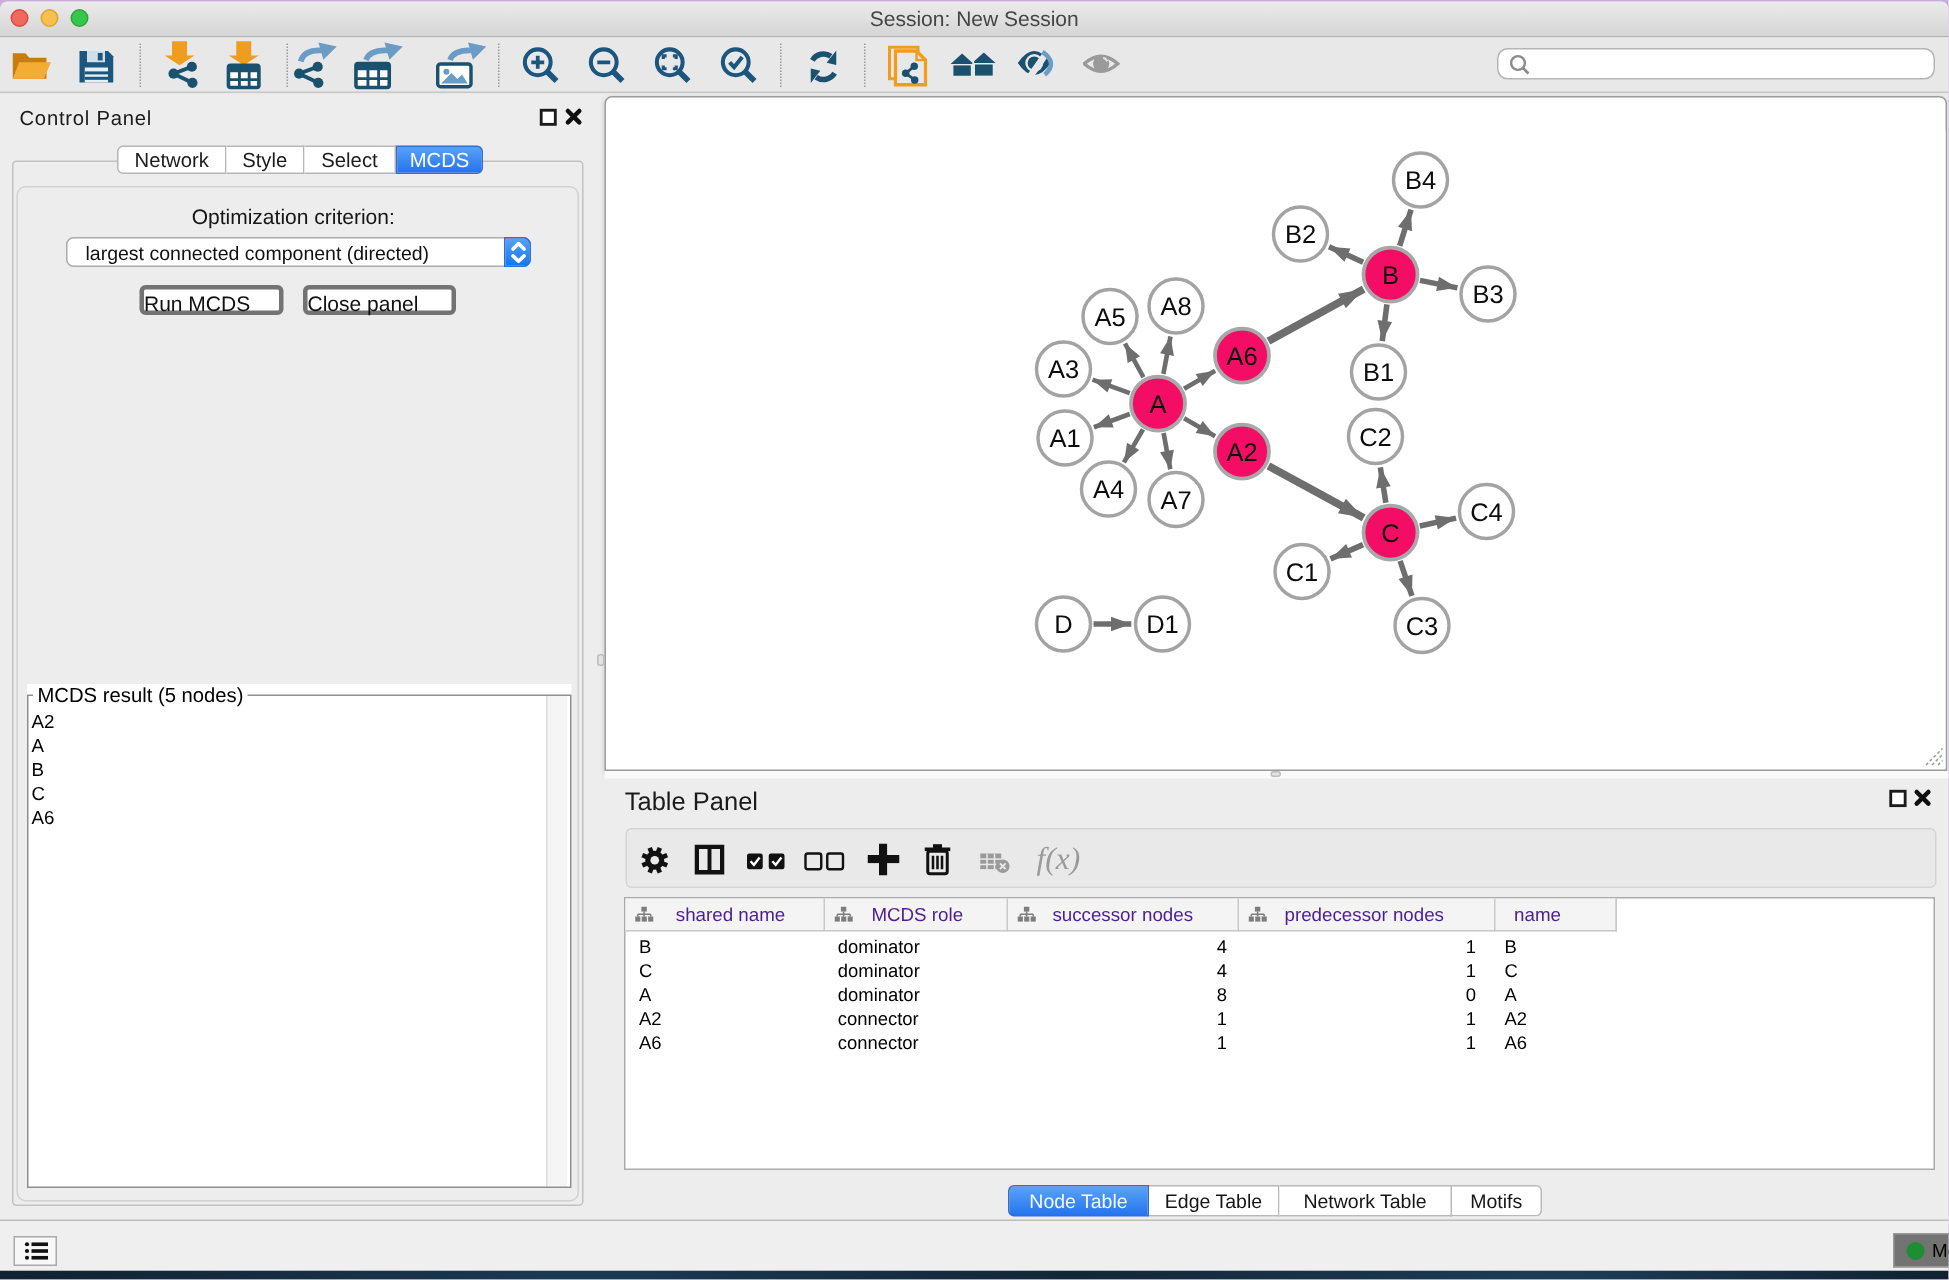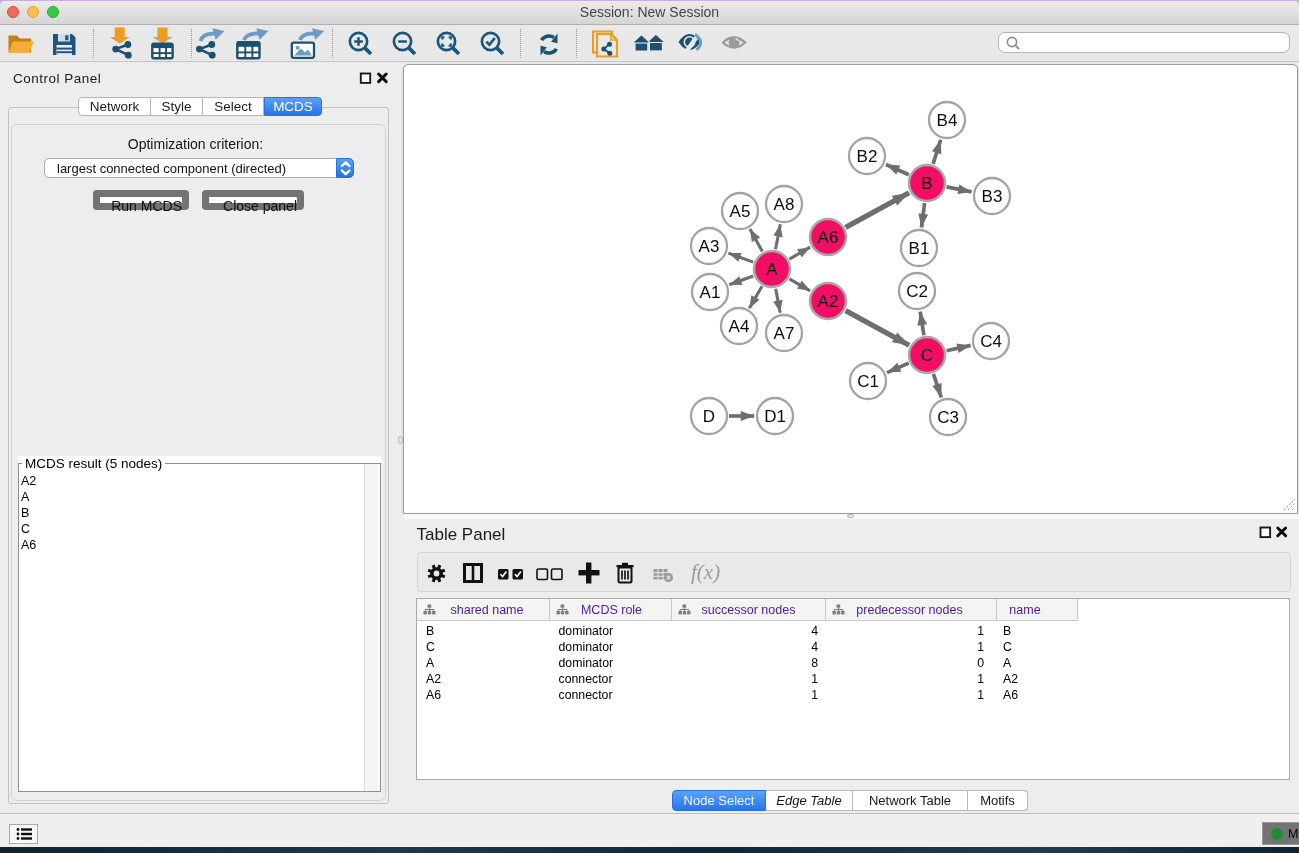--- a/index.html
+++ b/index.html
@@ -19,21 +19,21 @@
 
 #cp-title { position:absolute; left:13px; top:70.5px; font-size:13.5px; letter-spacing:0.5px; color:#1b1b1b; }
 #cp-outer { position:absolute; left:8px; top:107px; width:381px; height:697px; background:#ededed; border:1px solid #c2c2c2; border-radius:3px; }
 #cp-inner { position:absolute; left:11px; top:124px; width:375px; height:677px; background:#ededed; border:1px solid #d2d2d2; border-radius:6px; }
 .tab { position:absolute; top:97px; height:19px; background:#ffffff; border:1px solid #b6b6b6; font-size:13.5px; color:#1c1c1c; text-align:center; line-height:18px; }
 .tabsel { background:linear-gradient(#58a2f8,#2673ef); color:#ffffff; border-color:#2e6fd4; }
 #opt-label { position:absolute; left:8px; top:136px; width:375px; text-align:center; font-size:14px; color:#161616; }
 #dropdown { position:absolute; left:44px; top:158px; width:310px; height:20px; background:#ffffff; border:1px solid #ababab; border-radius:5px; }
 #dropdown .dtext { position:absolute; left:12px; top:2px; font-size:13px; color:#111; }
 #dropdown .stepper { position:absolute; right:-1px; top:-1px; width:18px; height:20px; background:linear-gradient(#58a2f3,#1277f5); border-radius:0 5px 5px 0; border:1px solid #2e6fd4; }
-.btn { position:absolute; top:190px; height:20px; background:#ffffff; border:7px solid #737373; border-radius:4px; font-size:14px; color:#111; text-align:right; line-height:19px; }
+.btn { position:absolute; top:190px; height:20px; background:#ffffff; border:3px solid #737373; border-radius:4px; font-size:14px; color:#111; text-align:left; line-height:19px; }
 
 #mcds-box { position:absolute; left:18px; top:456px; width:363px; height:336px; background:#ffffff; }
 #mcds-border { position:absolute; left:18px; top:463px; width:363px; height:329px; border:1px solid #8f8f8f; }
 #mcds-legend { position:absolute; left:22px; top:456px; background:#ffffff; padding:0 3px; font-size:13.5px; color:#000; }
 #mcds-bodyx { position:absolute; left:18px; top:456px; width:363px; height:336px; }
 #mcds-scroll { position:absolute; left:345.5px; top:8px; width:14px; height:327px; background:#f5f5f5; border-left:1px solid #dcdcdc; }
 .mcds-item { position:absolute; left:3px; font-size:12.5px; color:#000; }
 
 #netwin { position:absolute; left:403px; top:64px; width:895px; height:450px; background:#ffffff; border:1px solid #9c9c9c; border-radius:5px 5px 0 0; box-shadow:0 1px 3px rgba(0,0,0,0.15); }
 #nettitle { position:absolute; left:0; top:0; width:100%; height:22px; background:linear-gradient(#ececec,#d7d7d7); border-bottom:1px solid #aaaaaa; border-radius:5px 5px 0 0; }
@@ -491,22 +491,22 @@
     <div class="cell" style="left:141.5px; top:72.5px;">connector</div>
     <div class="cell" style="left:251px; top:72.5px; width:150px; text-align:right;">1</div>
     <div class="cell" style="left:417px; top:72.5px; width:150px; text-align:right;">1</div>
     <div class="cell" style="left:586px; top:72.5px;">A2</div>
     <div class="cell" style="left:9px; top:88.5px;">A6</div>
     <div class="cell" style="left:141.5px; top:88.5px;">connector</div>
     <div class="cell" style="left:251px; top:88.5px; width:150px; text-align:right;">1</div>
     <div class="cell" style="left:417px; top:88.5px; width:150px; text-align:right;">1</div>
     <div class="cell" style="left:586px; top:88.5px;">A6</div>
 </div>
-<div class="tabb tabbsel" style="left:672px; width:94px; border-radius:4px 0 0 4px;">Node Select</div>
-<div class="tabb" style="left:766px; width:87px; border-left:none;font-style:italic;">Edge Table</div>
+<div class="tabb tabbsel" style="left:672px; width:94px; border-radius:4px 0 0 4px;">Node Table</div>
+<div class="tabb" style="left:766px; width:87px; border-left:none;">Edge Table</div>
 <div class="tabb" style="left:853px; width:115px; border-left:none;">Network Table</div>
 <div class="tabb" style="left:968px; width:60px; border-radius:0 4px 4px 0; border-left:none;">Motifs</div>
 <div id="statusbar"></div>
 <div id="listbtn">
     <svg width="27" height="18" style="position:absolute;left:1px;top:0px">
       <g fill="#111">
         <circle cx="7" cy="4.5" r="1.4"></circle>
         <circle cx="7" cy="9" r="1.4"></circle>
         <circle cx="7" cy="13.5" r="1.4"></circle>
         <rect x="10" y="3.3" width="11" height="2.4"></rect>

